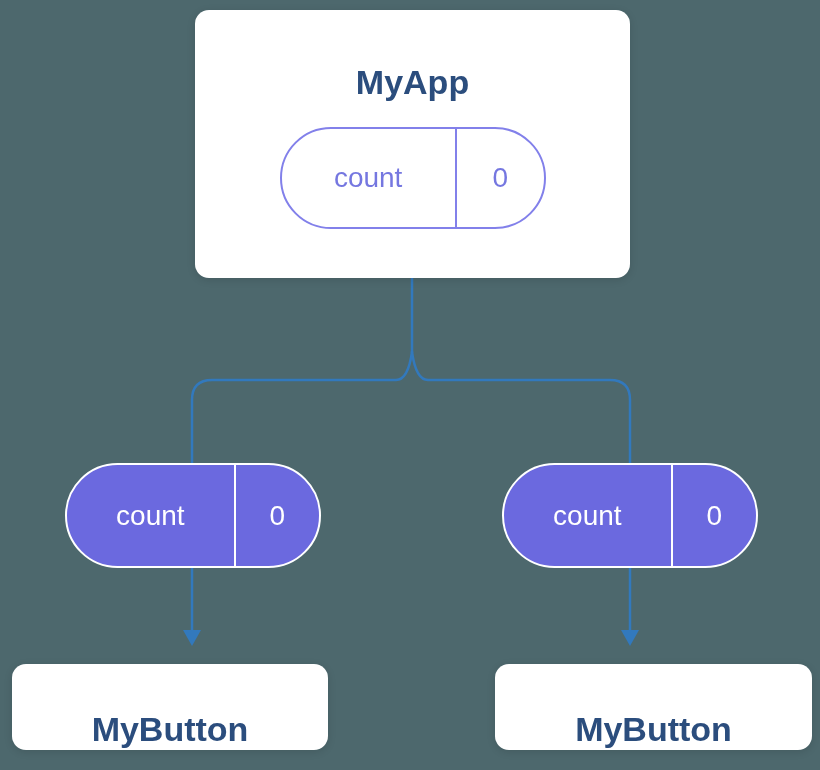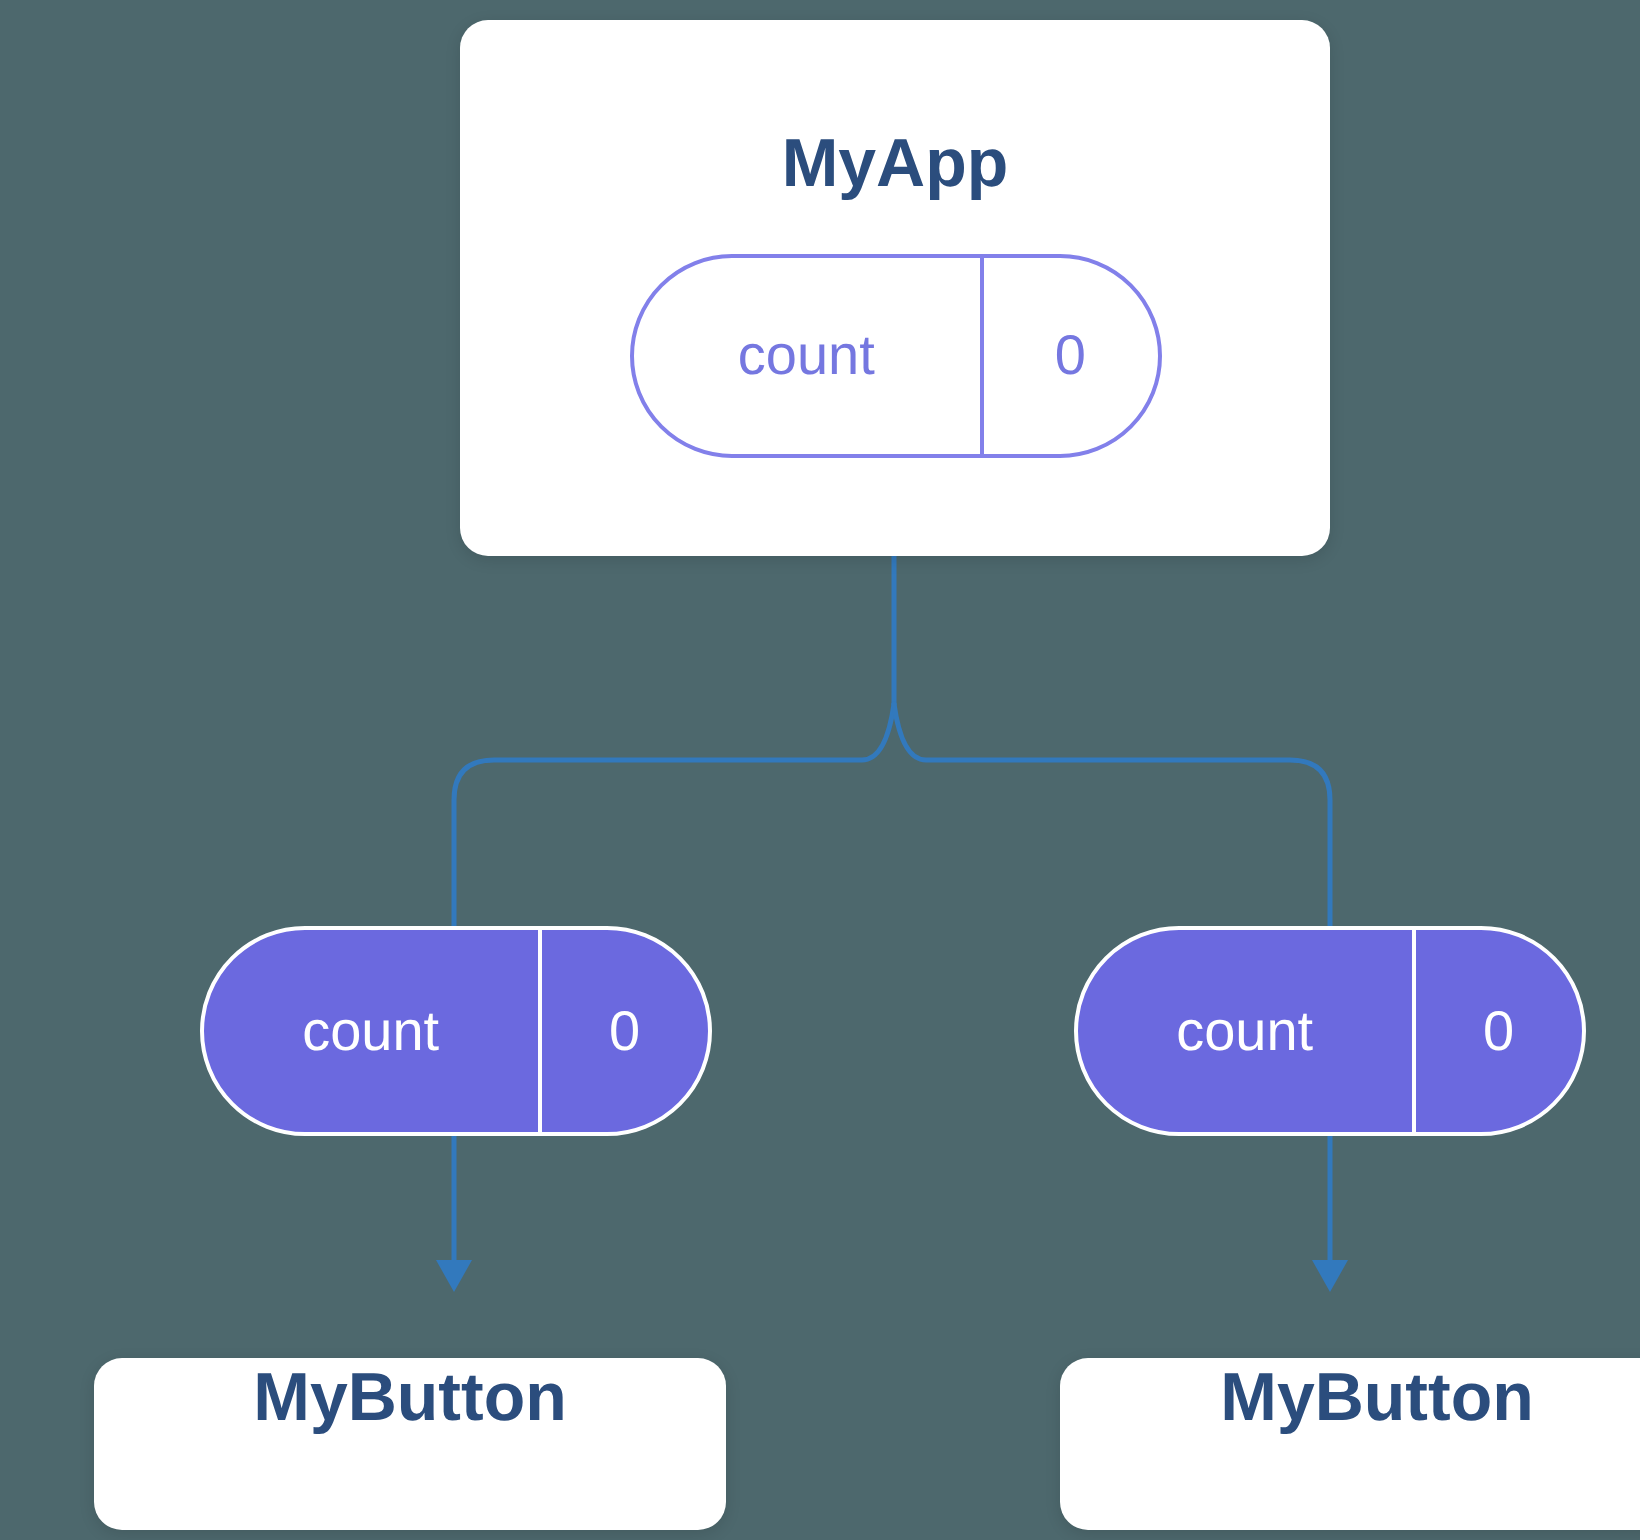--- a/index.html
+++ b/index.html
@@ -18,21 +18,20 @@
     width: 820px;
     height: 770px;
     background: var(--bg);
     font-family: "Liberation Sans", sans-serif;
     position: relative;
     overflow: hidden;
   }
   .canvas {
     position: absolute;
     inset: 0;
-    margin-left: 35px;
   }
   svg.connectors {
     position: absolute;
     inset: 0;
     pointer-events: none;
   }
   svg.connectors path.line {
     fill: none;
     stroke: var(--connector);
     stroke-width: 2.5;
@@ -90,23 +89,23 @@
     width: 256px; height: 105px;
     background: var(--fill-bg);
     border: 2.5px solid #ffffff;
     color: var(--fill-text);
   }
   .pill-filled .seg-left { border-right: 2.5px solid #ffffff; }
   .pill-filled-left  { left: 65px;  top: 463px; }
   .pill-filled-right { left: 502px; top: 463px; }
   .button-card {
     height: 86px;
-    top: 679px;
+    top: 664px;
     display: flex;
-    align-items: flex-start;
+    align-items: flex-end;
     justify-content: center;
   }
   .button-card-left  { left: 12px;  width: 316px; }
   .button-card-right { left: 495px; width: 317px; }
 </style>
 </head>
 <body>
 
 <div class="canvas">
 

